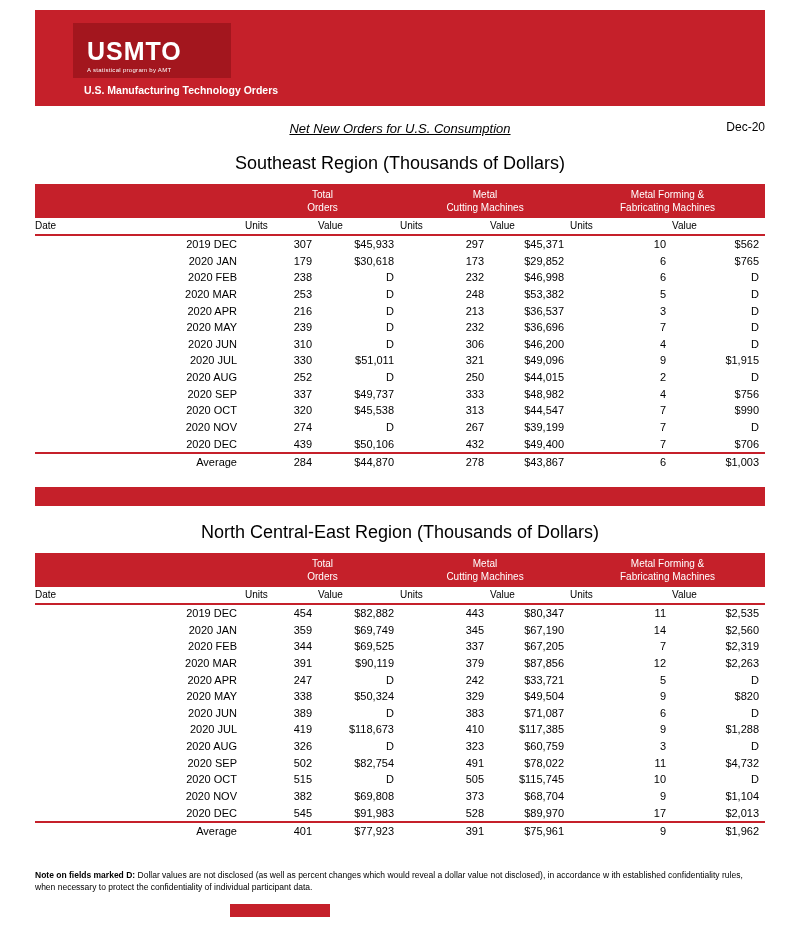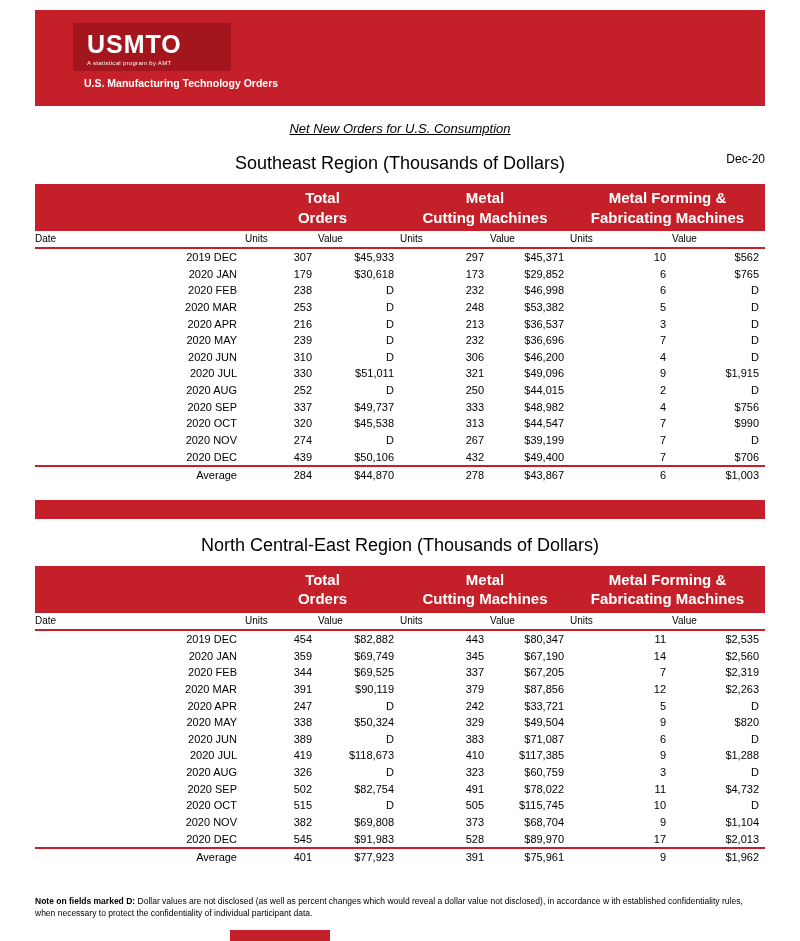--- a/index.html
+++ b/index.html
@@ -6,34 +6,34 @@
     --red:#C5202A;
     --dark-red:#A3161E;
   }
   html,body{margin:0;padding:0;background:#fff;color:#000;
     font-family:"Liberation Sans", sans-serif;}
   body{width:800px;height:941px;overflow:hidden;}
   .page{box-sizing:border-box;width:800px;padding:10px 35px 0;}
 
   
   .banner{height:96px;background:var(--red);box-sizing:border-box;padding:13px 0 0 38px;}
-  .logo-box{display:inline-block;background:var(--dark-red);padding:9px 14px 5px;min-width:130px;}
+  .logo-box{display:inline-block;background:var(--dark-red);padding:16px 14px 5px;min-width:130px;}
   .logo-text{color:#fff;font-weight:bold;font-size:25px;letter-spacing:1px;line-height:1;}
   .logo-tagline{color:#fff;font-size:6px;margin-top:3px;letter-spacing:.3px;}
   .banner-subtitle{color:#fff;font-weight:bold;font-size:10.5px;margin-top:6px;padding-left:11px;}
 
   
   .title-row{position:relative;text-align:center;margin-top:13px;height:18px;}
   .page-title{display:inline-block;font-size:13px;font-style:italic;text-decoration:underline;}
-  .period{position:absolute;right:0;top:1px;font-size:12px;margin-top:32px;}
+  .period{position:absolute;right:0;top:1px;font-size:12px;}
 
   
   .table-title{font-size:18px;font-weight:normal;text-align:center;margin:16px 0 10px;}
   table.data-table{width:730px;border-collapse:collapse;table-layout:fixed;font-size:11px;}
-  th.group{background:var(--red);color:#fff;font-weight:bold;font-size:15px;
+  th.group{background:var(--red);color:#fff;font-weight:normal;font-size:10px;
     white-space:pre-line;line-height:1.3;padding:4px 0;text-align:center;vertical-align:middle;}
   tr.sub-row th{font-weight:normal;font-size:10px;padding:2px 0 3px;
     border-bottom:2px solid var(--red);text-align:left;}
   tbody td{padding:2px 6px 2px 0;text-align:right;line-height:1.15;white-space:nowrap;}
   tbody td.c-date{padding-right:8px;}
   tr.avg td{border-top:2px solid var(--red);margin-top:48px;}
 
   .divider-bar{width:730px;height:19px;background:var(--red);margin-top:16px;}
 
   

